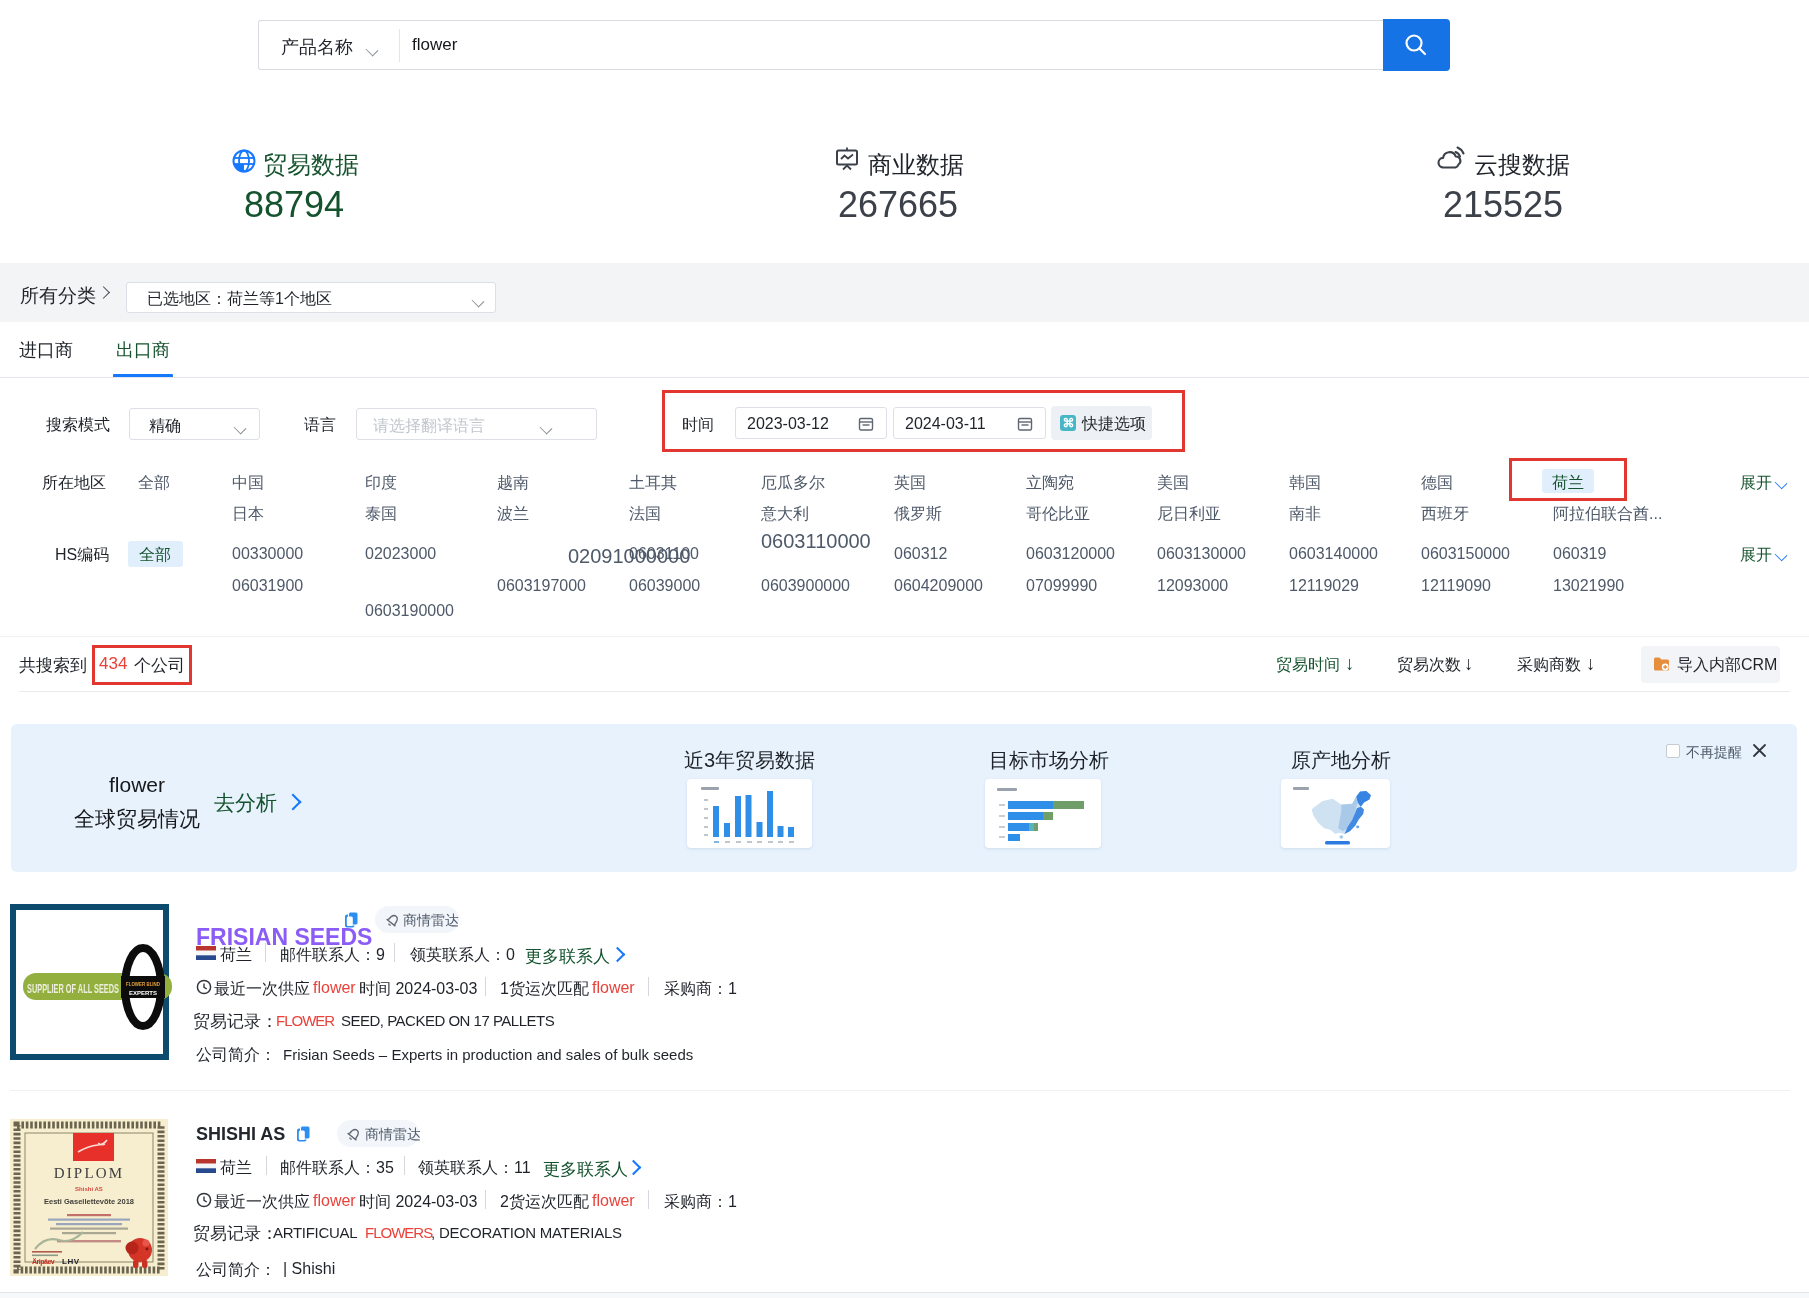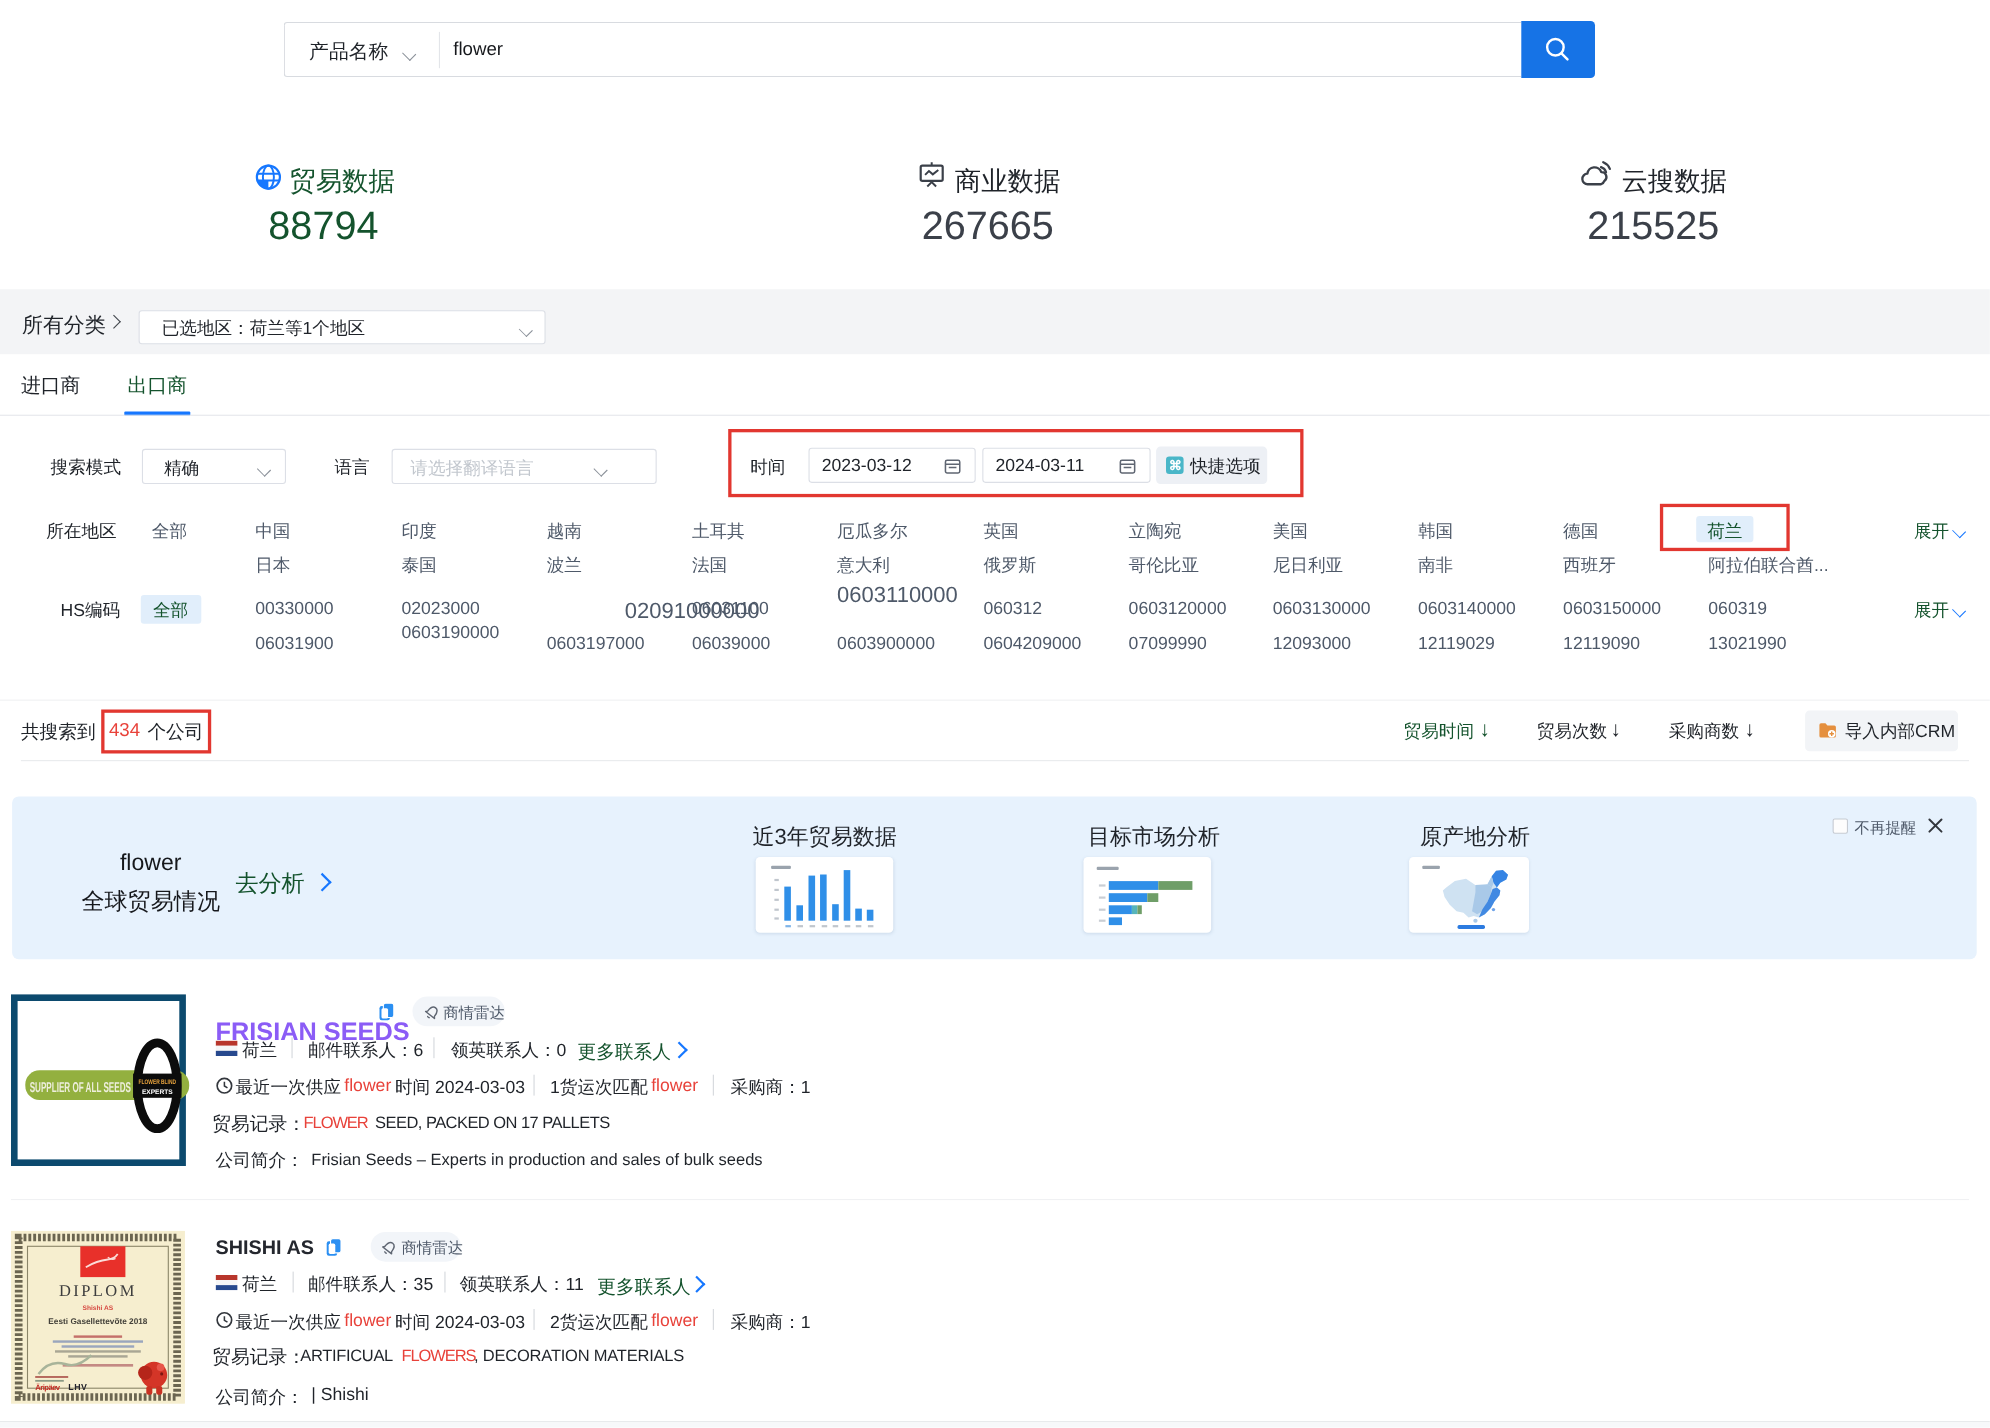--- a/index.html
+++ b/index.html
@@ -159,21 +159,21 @@
       <div class="ab g" style="left:522px;top:545px;font-size:20px;margin-left:46px;">02091000000</div>
       <div class="ab g" style="left:629px;top:545px;font-size:16px;">06031100</div>
       <div class="ab g" style="left:761px;top:530px;font-size:20px;">0603110000</div>
       <div class="ab g" style="left:894px;top:545px;font-size:16px;">060312</div>
       <div class="ab g" style="left:1026px;top:545px;font-size:16px;">0603120000</div>
       <div class="ab g" style="left:1157px;top:545px;font-size:16px;">0603130000</div>
       <div class="ab g" style="left:1289px;top:545px;font-size:16px;">0603140000</div>
       <div class="ab g" style="left:1421px;top:545px;font-size:16px;">0603150000</div>
       <div class="ab g" style="left:1553px;top:545px;font-size:16px;">060319</div>
       <div class="ab g" style="left:232px;top:577px;font-size:16px;">06031900</div>
-      <div class="ab g" style="left:365px;top:567px;font-size:16px;">0603190000</div>
+      <div class="ab g" style="left:365px;top:602px;font-size:16px;">0603190000</div>
       <div class="ab g" style="left:497px;top:577px;font-size:16px;">0603197000</div>
       <div class="ab g" style="left:629px;top:577px;font-size:16px;">06039000</div>
       <div class="ab g" style="left:761px;top:577px;font-size:16px;">0603900000</div>
       <div class="ab g" style="left:894px;top:577px;font-size:16px;">0604209000</div>
       <div class="ab g" style="left:1026px;top:577px;font-size:16px;">07099990</div>
       <div class="ab g" style="left:1157px;top:577px;font-size:16px;">12093000</div>
       <div class="ab g" style="left:1289px;top:577px;font-size:16px;">12119029</div>
       <div class="ab g" style="left:1421px;top:577px;font-size:16px;">12119090</div>
       <div class="ab g" style="left:1553px;top:577px;font-size:16px;">13021990</div>
     </div>
@@ -312,21 +312,21 @@
     <div class="ab" style="left:28px;top:6px;font-size:14px;color:#4e5969;white-space:nowrap;">商情雷达</div>
   </div>
 
   <svg class="ab" style="left:196px;top:946px;" width="20" height="14" viewBox="0 0 20 14">
     <rect x="0" y="0" width="20" height="4.7" fill="#b8362c"></rect>
     <rect x="0" y="4.7" width="20" height="4.6" fill="#f5f6f7"></rect>
     <rect x="0" y="9.3" width="20" height="4.7" fill="#27498e"></rect>
   </svg>
   <div class="ab dark" style="left:220px;top:945px;font-size:16px;">荷兰</div>
   <div class="ab" style="left:265px;top:943px;width:1px;height:19px;background:#d4d7dc;"></div>
-  <div class="ab dark" style="left:280px;top:945px;font-size:16px;">邮件联系人：6</div>
+  <div class="ab dark" style="left:280px;top:945px;font-size:16px;">邮件联系人：9</div>
   <div class="ab" style="left:394px;top:943px;width:1px;height:19px;background:#d4d7dc;"></div>
   <div class="ab dark" style="left:410px;top:945px;font-size:16px;">领英联系人：0</div>
   <div class="ab blue" style="left:525px;top:945px;font-size:17px;">更多联系人</div>
   <div class="ab" style="left:612px;top:949px;width:9px;height:9px;border-right:2.2px solid #1677ff;border-top:2.2px solid #1677ff;transform:rotate(45deg);"></div>
 
   <svg class="ab" style="left:196px;top:979px;" width="16" height="16" viewBox="0 0 16 16">
     <circle cx="8" cy="8" r="6.6" fill="none" stroke="#33373d" stroke-width="1.5"></circle>
     <path d="M8 4.5 V8.3 L10.8 10" fill="none" stroke="#33373d" stroke-width="1.4"></path>
   </svg>
   <div class="ab dark" style="left:214px;top:979px;font-size:16px;">最近一次供应</div>

